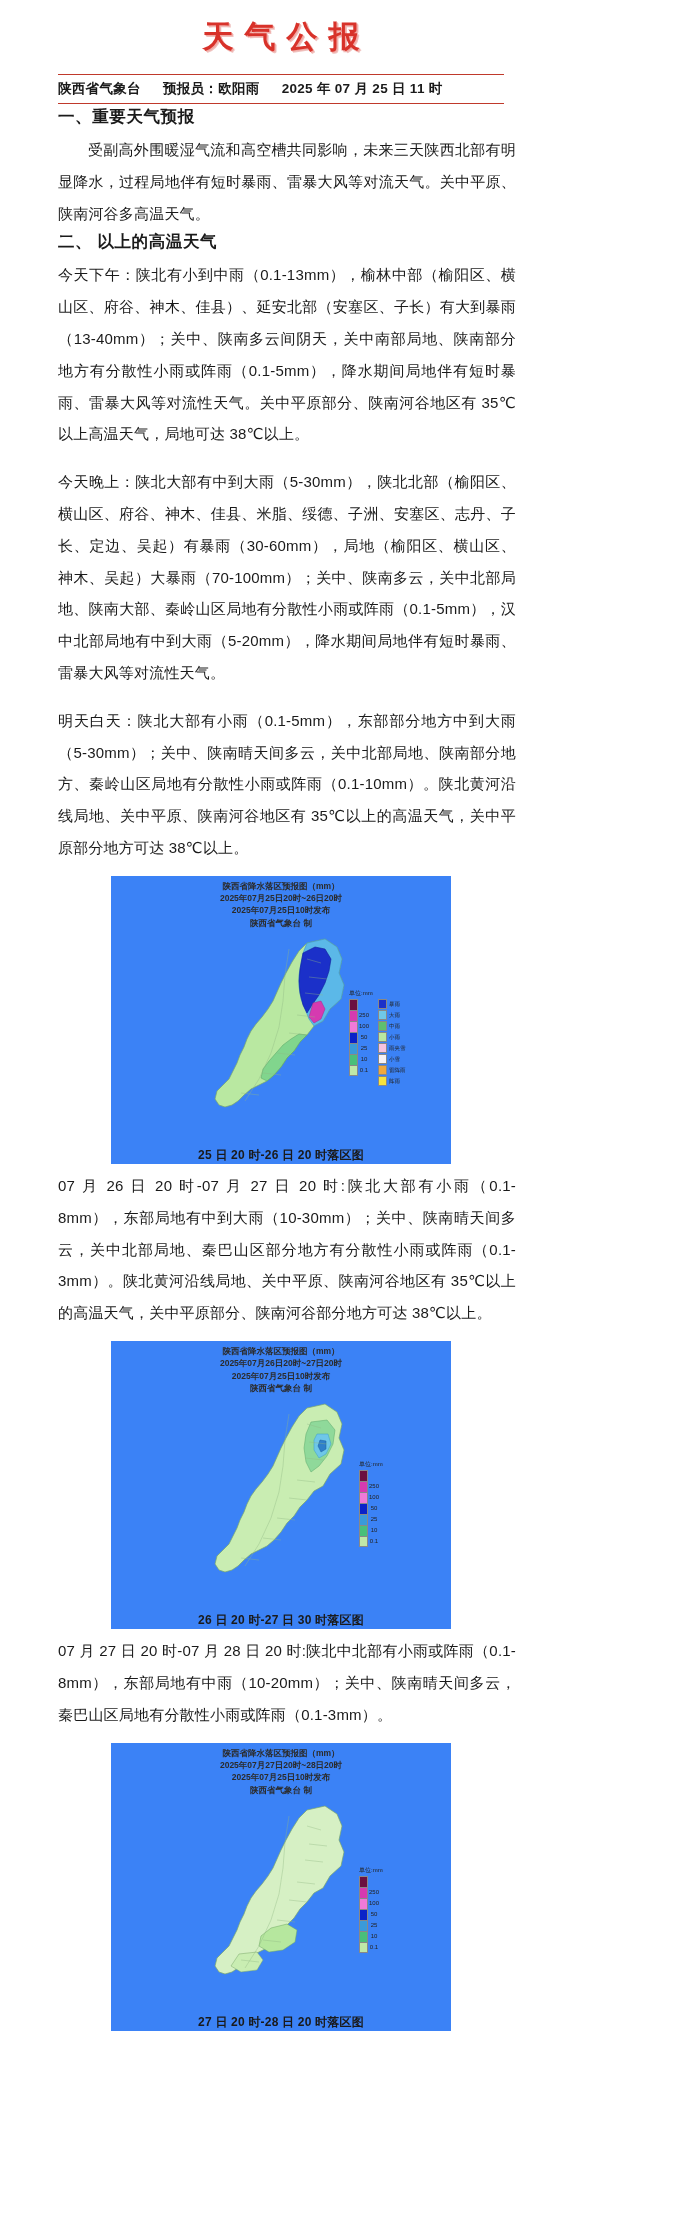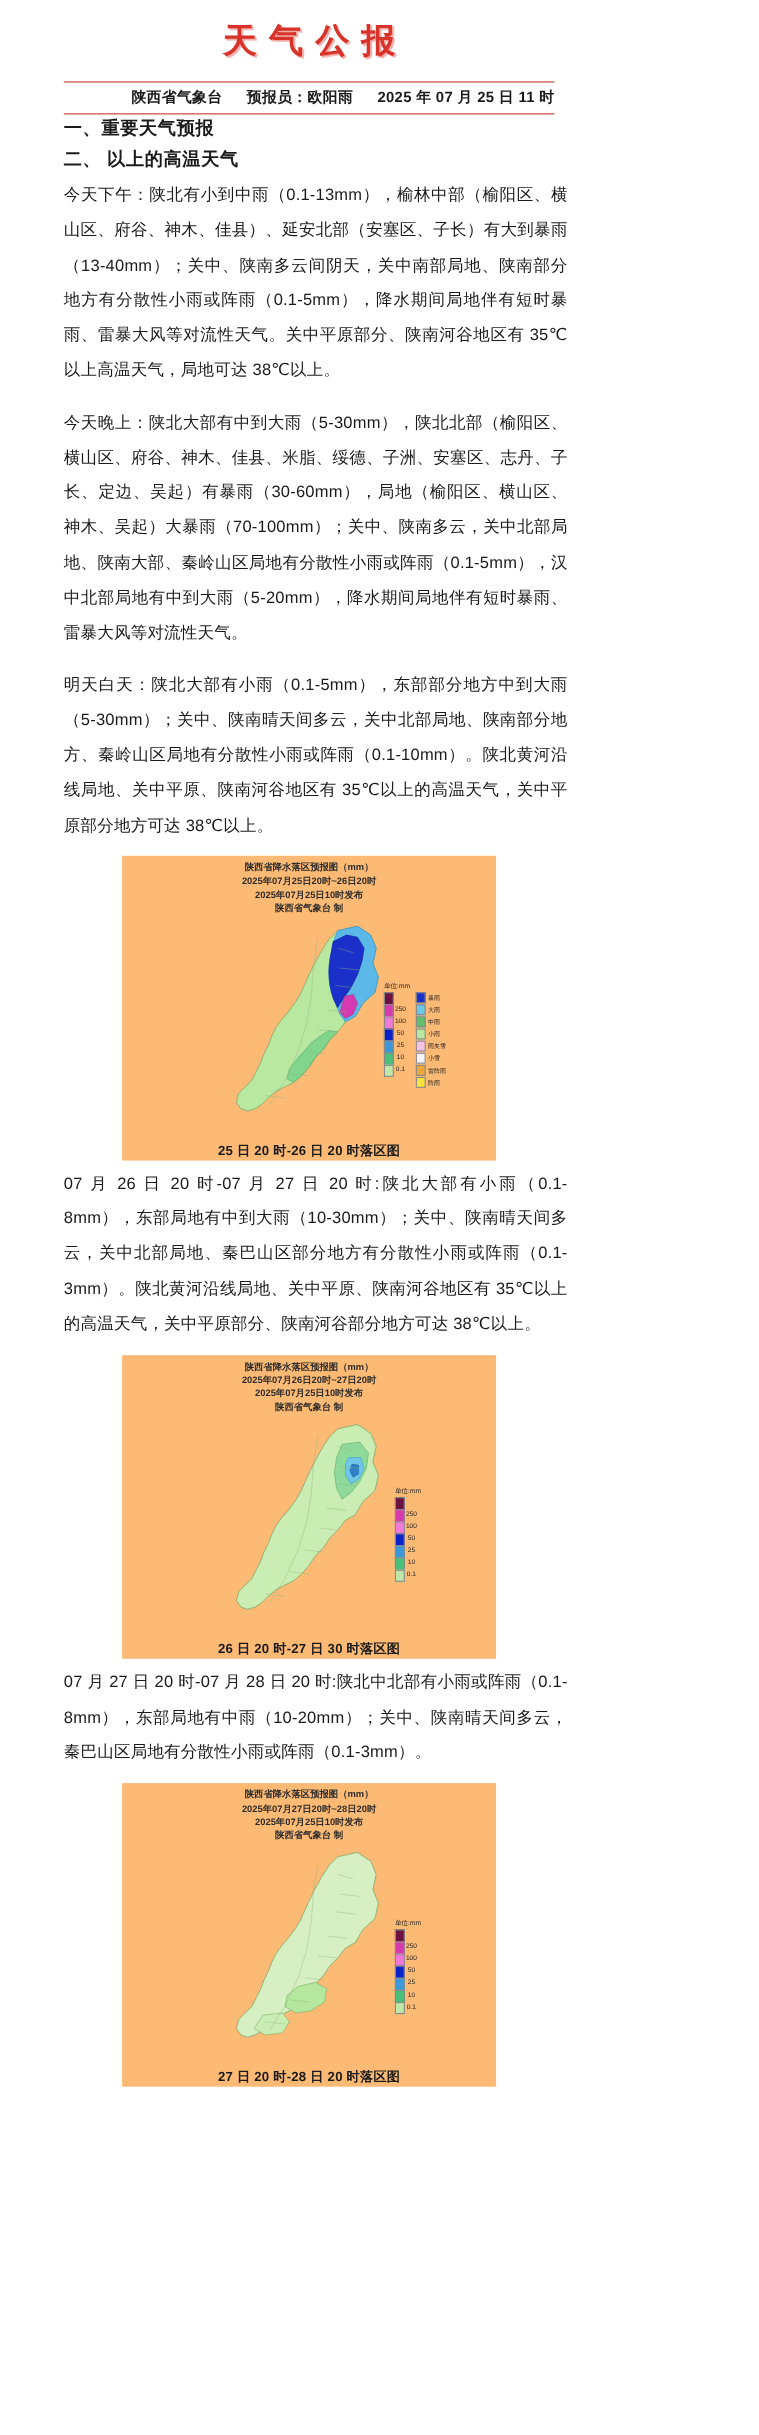--- a/index.html
+++ b/index.html
@@ -28,21 +28,21 @@
   }
 
   
   .byline-wrap {
     margin: 6px 58px 0 58px;
     border-top: 1.6px solid #c0392b;
     border-bottom: 1.6px solid #c0392b;
     padding: 5px 0 5px 0;
   }
   .byline {
-    text-align: right;
+    text-align: left;
     font-size: 13.5px;
     font-weight: 700;
     color: #1a1a1a;
     letter-spacing: .3px;
     white-space: nowrap;
   }
   .byline .sp { display: inline-block; width: 14px; }
 
   
   .section-heading {
@@ -63,21 +63,21 @@
 
   
   .figure {
     margin: 12px 0 6px 0;
     text-align: center;
   }
   .map-card {
     display: inline-block;
     position: relative;
     width: 340px;
-    background: #fdba74;
+    background: #3b82f6;
   }
   .map-title {
     font-size: 8.5px;
     line-height: 1.45;
     color: #2b2b2b;
     font-weight: 700;
     padding-top: 4px;
   }
   .map-title span { display: block; }
   .map-canvas {
@@ -124,21 +124,21 @@
     height: 11px;
     gap: 2px;
   }
   .lg-cat i {
     width: 9px; height: 10px; display: block;
     border: .5px solid #888;
   }
   .lg-cat span { font-size: 5.5px; color: #222; white-space: nowrap; }
 
   .fig-caption {
-    margin-top: 1px;
+    margin-top: 13px;
     font-size: 12px;
     font-weight: 700;
     color: #1a1a1a;
     letter-spacing: .2px;
   }
 </style>
 </head>
 <body>
 
 <div class="page">
@@ -151,20 +151,21 @@
     <div class="byline">
       <span>陕西省气象台</span>
       <span class="sp"></span>
       <span>预报员：欧阳雨</span>
       <span class="sp"></span>
       <span>2025 年 07 月 25 日 11 时</span>
     </div>
   </div>
 
   <div class="section-heading">一、重要天气预报</div>
+  <p class="para indent">受副高外围暖湿气流和高空槽共同影响，未来三天陕西北部有明显降水，过程局地伴有短时暴雨、雷暴大风等对流天气。关中平原、陕南河谷多高温天气。</p>
 
   <div class="section-heading">二、 以上的高温天气</div>
   <p class="para">今天下午：陕北有小到中雨（0.1-13mm），榆林中部（榆阳区、横山区、府谷、神木、佳县）、延安北部（安塞区、子长）有大到暴雨（13-40mm）；关中、陕南多云间阴天，关中南部局地、陕南部分地方有分散性小雨或阵雨（0.1-5mm），降水期间局地伴有短时暴雨、雷暴大风等对流性天气。关中平原部分、陕南河谷地区有 35℃以上高温天气，局地可达 38℃以上。</p>
   <p class="para">今天晚上：陕北大部有中到大雨（5-30mm），陕北北部（榆阳区、横山区、府谷、神木、佳县、米脂、绥德、子洲、安塞区、志丹、子长、定边、吴起）有暴雨（30-60mm），局地（榆阳区、横山区、神木、吴起）大暴雨（70-100mm）；关中、陕南多云，关中北部局地、陕南大部、秦岭山区局地有分散性小雨或阵雨（0.1-5mm），汉中北部局地有中到大雨（5-20mm），降水期间局地伴有短时暴雨、雷暴大风等对流性天气。</p>
   <p class="para">明天白天：陕北大部有小雨（0.1-5mm），东部部分地方中到大雨（5-30mm）；关中、陕南晴天间多云，关中北部局地、陕南部分地方、秦岭山区局地有分散性小雨或阵雨（0.1-10mm）。陕北黄河沿线局地、关中平原、陕南河谷地区有 35℃以上的高温天气，关中平原部分地方可达 38℃以上。</p>
 
   <div class="figure">
     <div class="map-card">
       <div class="map-title">
         <span>陕西省降水落区预报图（mm）</span>

